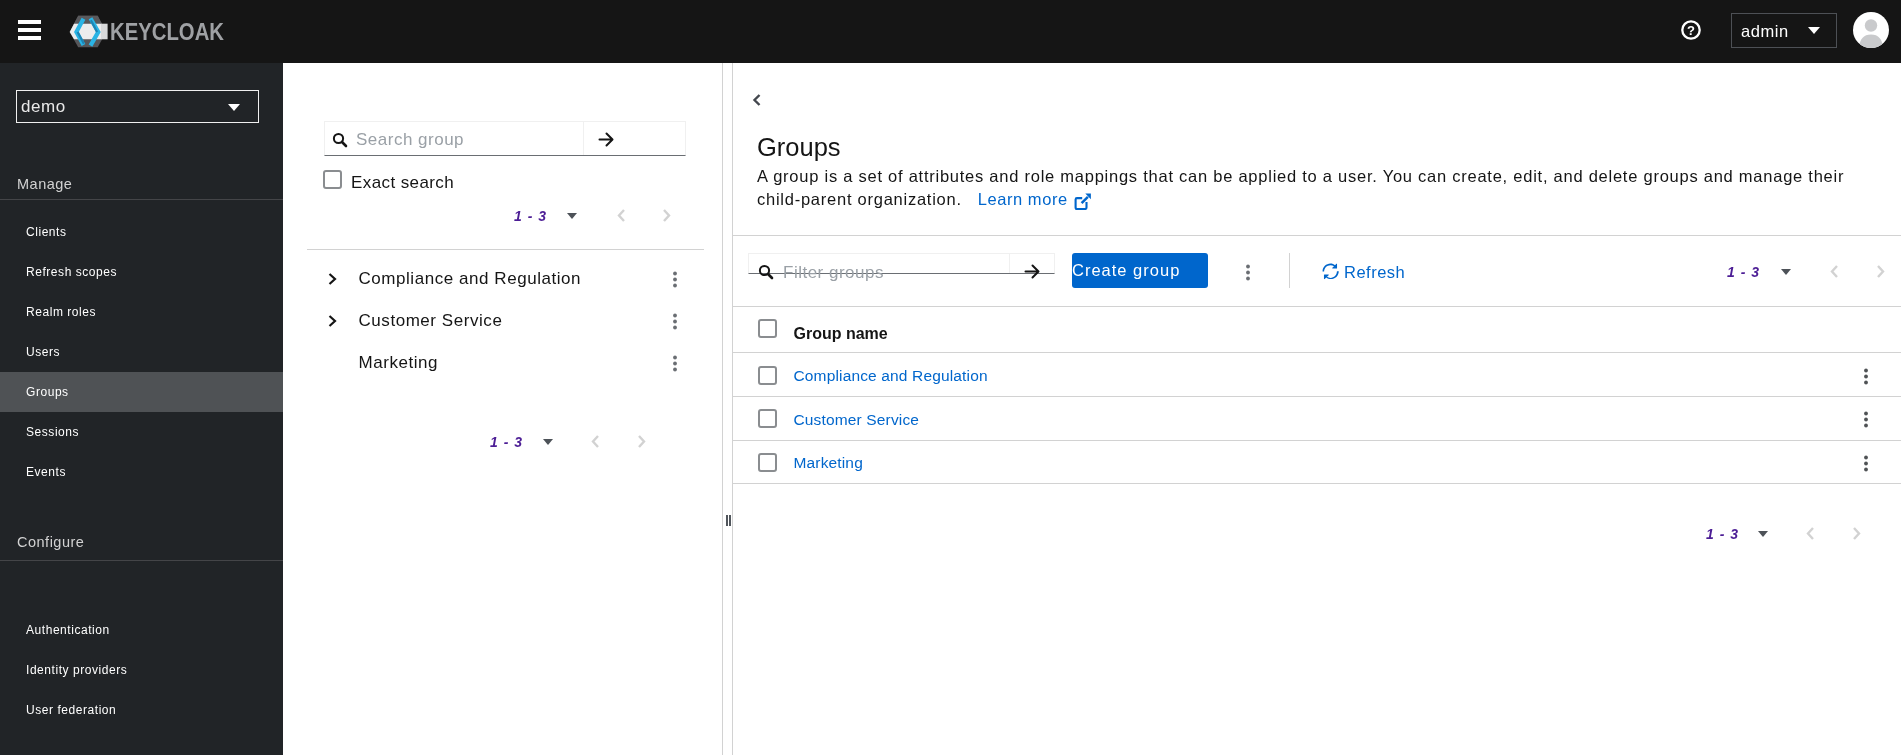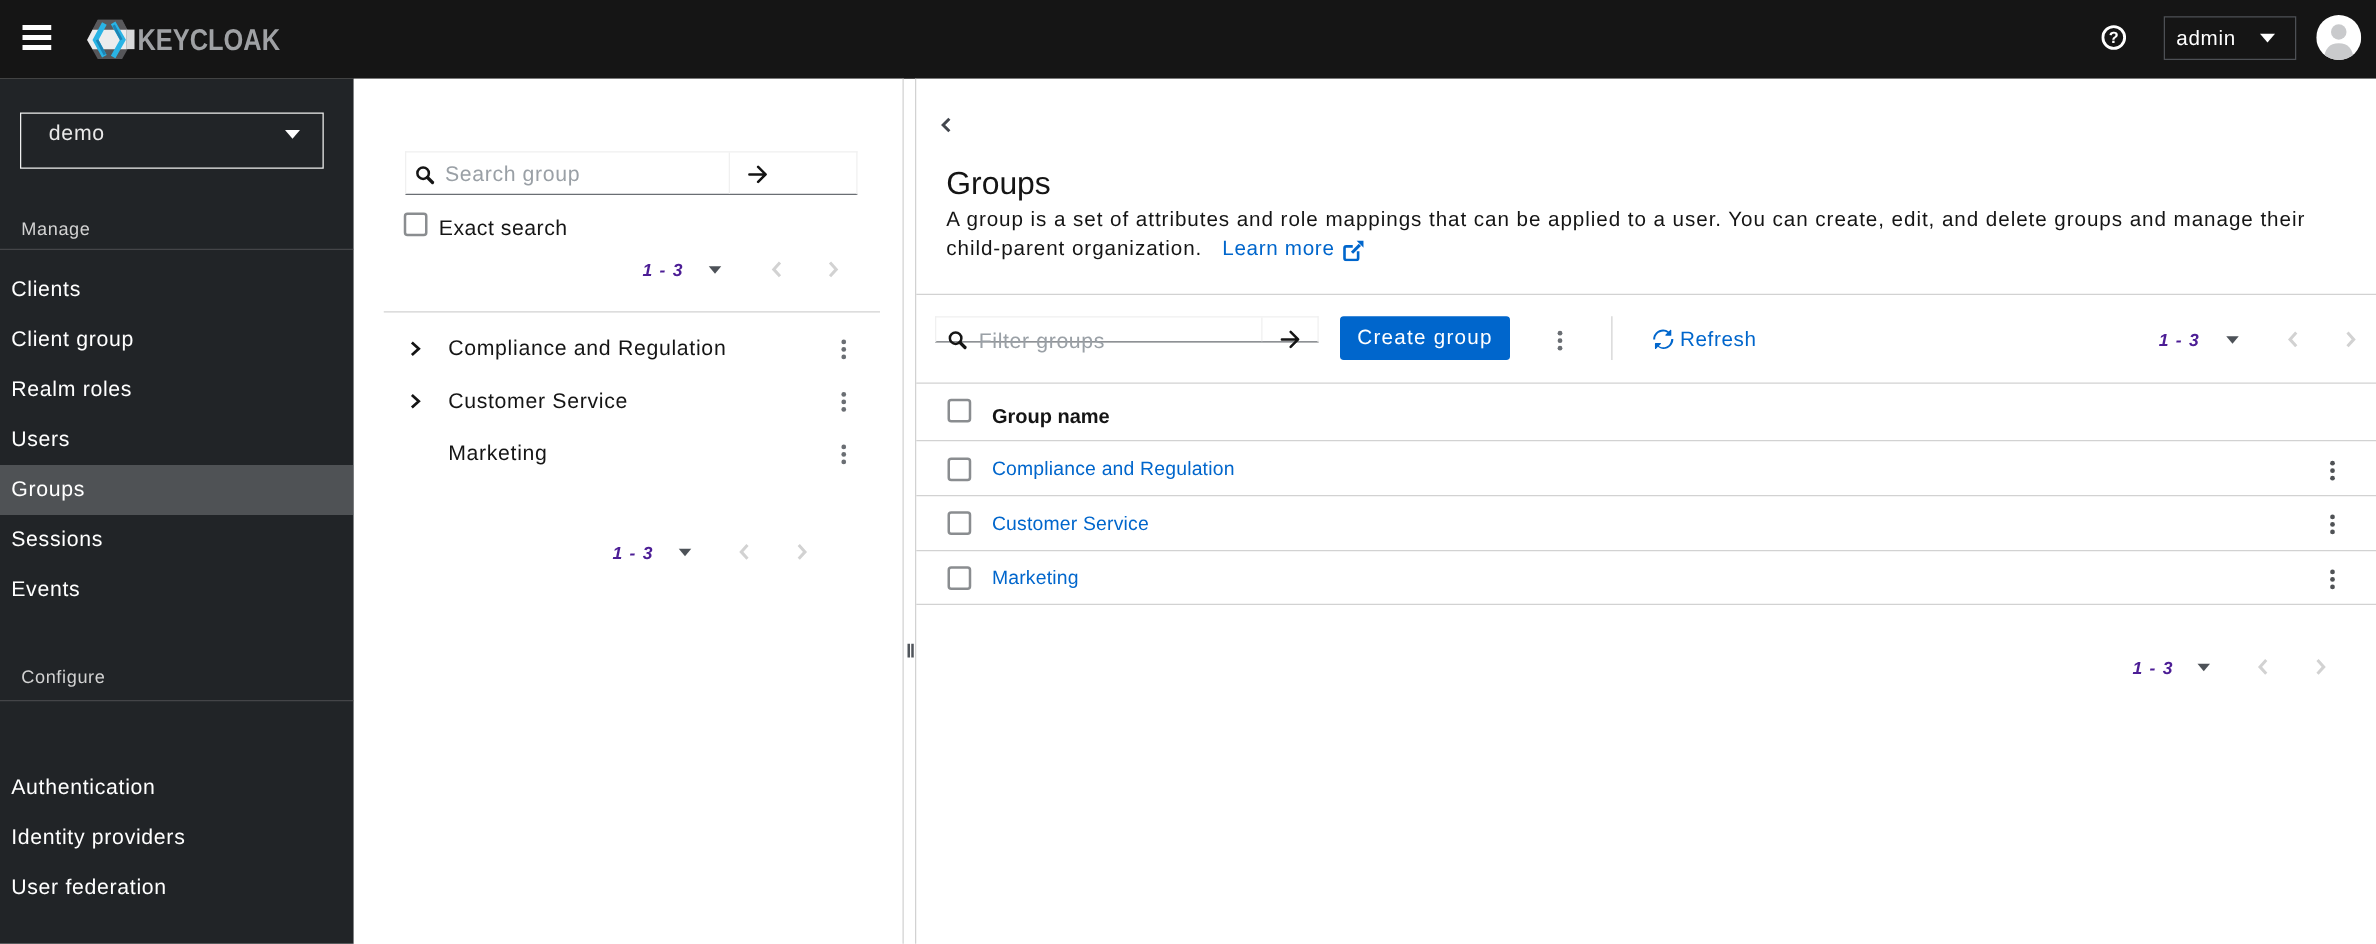--- a/index.html
+++ b/index.html
@@ -5,24 +5,24 @@
   * { margin:0; padding:0; box-sizing:border-box; }
   html,body { width:1901px; height:755px; font-family:"Liberation Sans", sans-serif; background:#fff; overflow:hidden; }
   .abs { position:absolute; }
 
   
   #masthead { position:absolute; left:0; top:0; width:1901px; height:63px; background:#151515;text-align:right; }
   .hbar { position:absolute; left:18px; width:23px; height:4px; background:#fff; }
 
   
   #sidebar { position:absolute; left:0; top:63px; width:283px; height:692px; background:#212427; }
-  #realmsel { position:absolute; left:16px; top:27px; width:243px; height:45px; border:1px solid #f0f0f0; color:#e9e9e9; font-size:17px; letter-spacing:0.6px; line-height:31px; padding-left:22px; }
+  #realmsel { position:absolute; left:16px; top:27px; width:243px; height:33px; border:1px solid #f0f0f0; color:#e9e9e9; font-size:17px; letter-spacing:0.6px; line-height:31px; padding-left:4px; }
   .navsec { position:absolute; left:17px; font-size:14.5px; letter-spacing:0.5px; color:#d2d2d2; }
   .navsep { position:absolute; left:0; width:283px; height:1px; background:#444548; }
-  .navitem { position:absolute; left:0; width:283px; height:40px; line-height:40px; padding-left:9px; color:#fff; font-size:17px; letter-spacing:0.55px; }
+  .navitem { position:absolute; left:0; width:283px; height:40px; line-height:40px; padding-left:26px; color:#fff; font-size:12px; letter-spacing:0.55px; }
   .navitem.cur { background:#4f5255; }
 
   
   #treepanel { position:absolute; left:283px; top:63px; width:440px; height:692px; background:#fff; border-right:1px solid #d2d2d2; }
 
   
   #main { position:absolute; left:732px; top:63px; width:1169px; height:692px; background:#fff; border-left:1px solid #d2d2d2; }
 
   
   .searchgrp { position:absolute; border:1px solid #f0f0f0; border-bottom:1px solid #6a6e73; background:#fff; }
@@ -72,21 +72,21 @@
       <path d="M6 38 Q6 22.5 18 22.5 Q30 22.5 30 38 Z" fill="#c9cacc"></path>
     </g>
   </svg>
 </div>
 
 <div id="sidebar">
   <div id="realmsel">demo<span style="position:absolute; right:18px; top:13px; width:0; height:0; border-left:6px solid transparent; border-right:6px solid transparent; border-top:7px solid #fff;"></span></div>
   <div class="navsec" style="top:113px;">Manage</div>
   <div class="navsep" style="top:136px;"></div>
   <div class="navitem" style="top:149px;">Clients</div>
-  <div class="navitem" style="top:189px;">Client group</div>
+  <div class="navitem" style="top:189px;">Refresh scopes</div>
   <div class="navitem" style="top:229px;">Realm roles</div>
   <div class="navitem" style="top:269px;">Users</div>
   <div class="navitem cur" style="top:309px;">Groups</div>
   <div class="navitem" style="top:349px;">Sessions</div>
   <div class="navitem" style="top:389px;">Events</div>
   <div class="navsec" style="top:471px;">Configure</div>
   <div class="navsep" style="top:497px;"></div>
   <div class="navitem" style="top:547px;">Authentication</div>
   <div class="navitem" style="top:587px;">Identity providers</div>
   <div class="navitem" style="top:627px;">User federation</div>
@@ -173,21 +173,21 @@
     <div class="divline" style="left:260px;"></div>
     <svg class="abs" style="left:9px; top:10px;" width="16" height="16" viewBox="0 0 16 16">
         <circle cx="6.5" cy="6.5" r="4.6" fill="none" stroke="#151515" stroke-width="2"></circle>
         <line x1="10" y1="10" x2="14" y2="14" stroke="#151515" stroke-width="2.6" stroke-linecap="round"></line>
       </svg>
     <div class="ph" style="left:34px; top:9px;">Filter groups</div>
     <svg class="abs" style="left:275px; top:9px;" width="17" height="17" viewBox="0 0 17 17">
         <path d="M1.5 8.5 H14 M8.5 2.5 L14.5 8.5 L8.5 14.5" fill="none" stroke="#151515" stroke-width="2" stroke-linecap="round" stroke-linejoin="round"></path>
       </svg>
   </div>
-  <div class="abs" style="left:339px; top:190px; width:136px; height:35px; background:#0066cc; border-radius:3px; color:#fff; font-size:16.5px; letter-spacing:1px; text-align:center; line-height:35px;">Create group</div>
+  <div class="abs" style="left:339px; top:190px; width:136px; height:35px; background:#0066cc; border-radius:3px; color:#fff; font-size:16.5px; letter-spacing:1px; line-height:35px;">Create group</div>
   <svg class="abs" style="left:512px; top:201px;" width="6" height="17" viewBox="0 0 6 17">
       <circle cx="3" cy="2.5" r="1.9" fill="#6a6e73"></circle>
       <circle cx="3" cy="8.5" r="1.9" fill="#6a6e73"></circle>
       <circle cx="3" cy="14.5" r="1.9" fill="#6a6e73"></circle>
     </svg>
   <div class="abs" style="left:556px; top:190px; width:1px; height:35px; background:#d2d2d2;"></div>
   <svg class="abs" style="left:589px; top:200px;" width="17" height="17" viewBox="0 0 512 512">
       <path fill="#0066cc" d="M440 16 L391 66 C355 35 308 16 256 16 C124 16 16 124 16 256 h48 C64 150 150 64 256 64 c39 0 75 12 105 33 l-49 49 c-8 8 -3 22 9 22 h119 c7 0 13 -6 13 -13 V36 c0 -12 -14 -17 -22 -9 z M448 256 c0 106 -86 192 -192 192 c-39 0 -75 -12 -105 -33 l49 -49 c8 -8 3 -22 -9 -22 H72 c-7 0 -13 6 -13 13 v119 c0 12 14 17 22 9 l49 -50 c36 31 83 50 135 50 c132 0 240 -108 240 -240 h-47 z"></path>
     </svg>
   <div class="abs" style="left:611px; top:199.5px; font-size:16.5px; letter-spacing:0.5px; color:#0066cc; line-height:19px;">Refresh</div>

